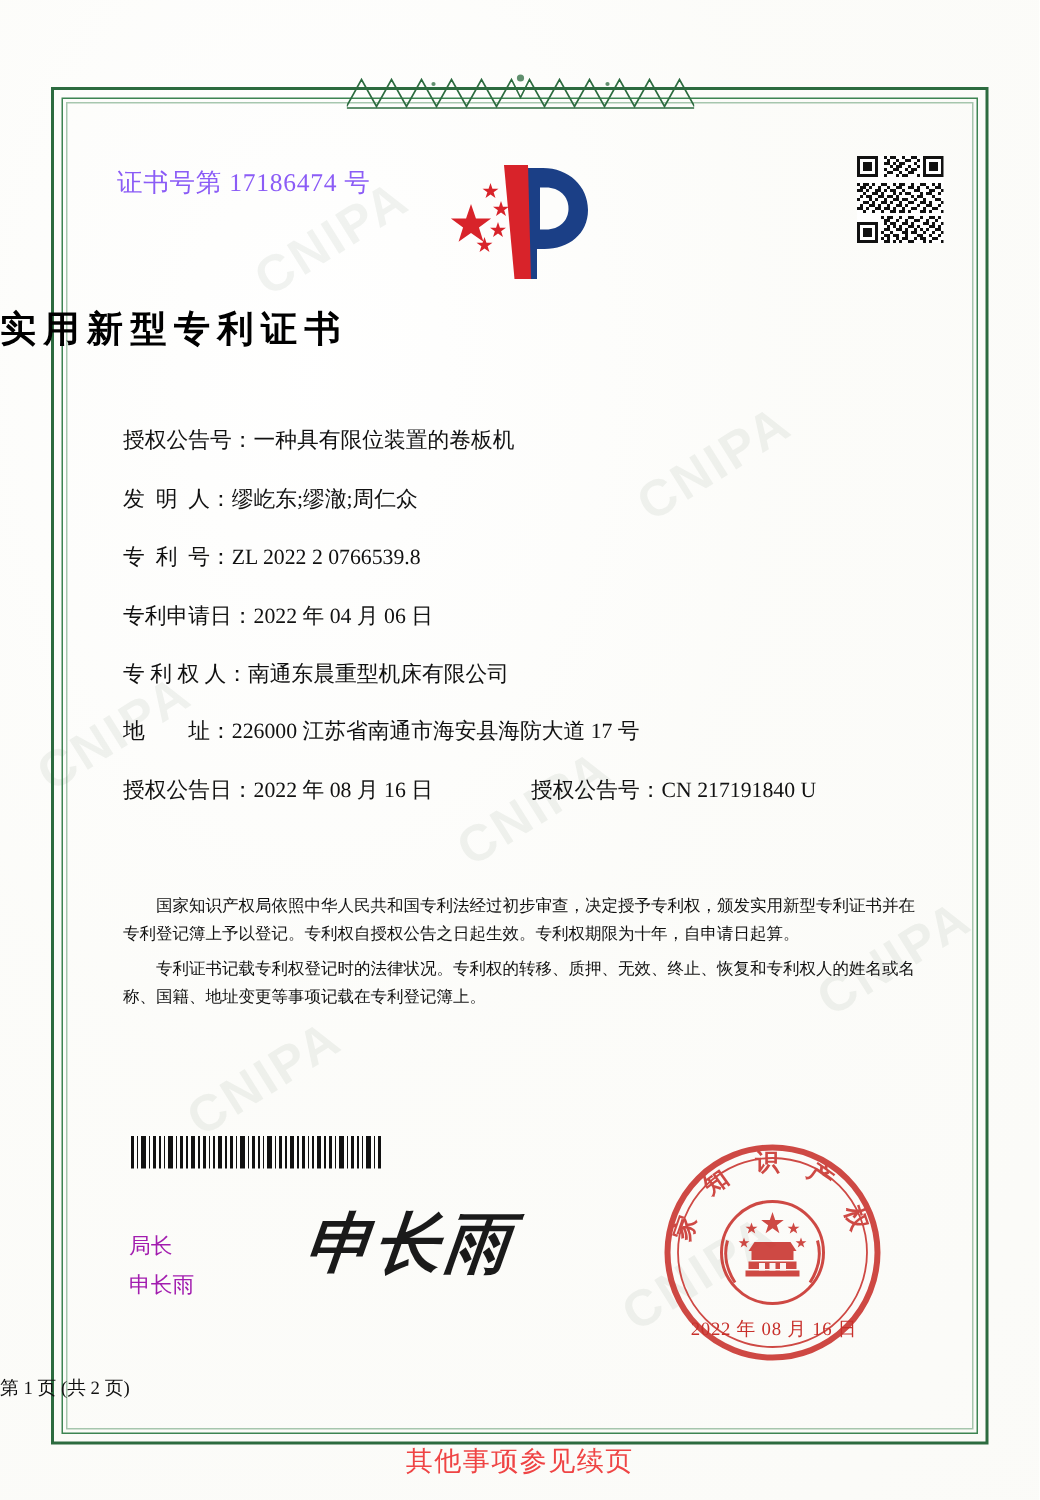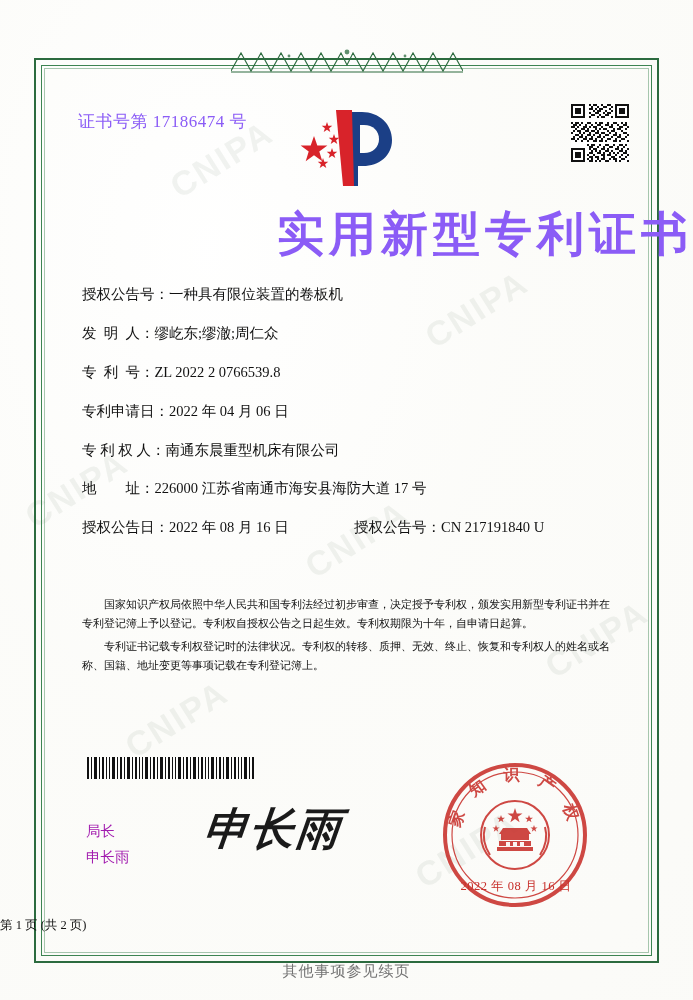--- a/index.html
+++ b/index.html
@@ -104,25 +104,25 @@
     position: absolute;
     left: 296px; top: 108px;
     width: 104px; height: 82px;
   }
 
   
   .title {
     position: absolute;
     left: 0; top: 203px;
     width: 693px;
-    text-align: right;
-    font-size: 47px;
+    text-align: left;
+    font-size: 24px;
     font-weight: 700;
     letter-spacing: 5px;
-    color: #8b5cf6;
+    color: #000000;
   }
 
   
   .fields {
     position: absolute;
     left: 82px; top: 286px;
     width: 540px;
   }
   .row {
     display: flex;
@@ -206,22 +206,22 @@
     width: 693px;
     text-align: left;
     font-size: 12.5px;
     color: #111;
   }
   .footer-note {
     position: absolute;
     left: 0; top: 962px;
     width: 693px;
     text-align: center;
-    font-size: 15px;
-    color: #737373;
+    font-size: 18px;
+    color: #ef4444;
     letter-spacing: 1px;
   }
 </style>
 </head>
 <body>
 
 <div class="page">
 
   <div class="paper-tint"></div>
 

